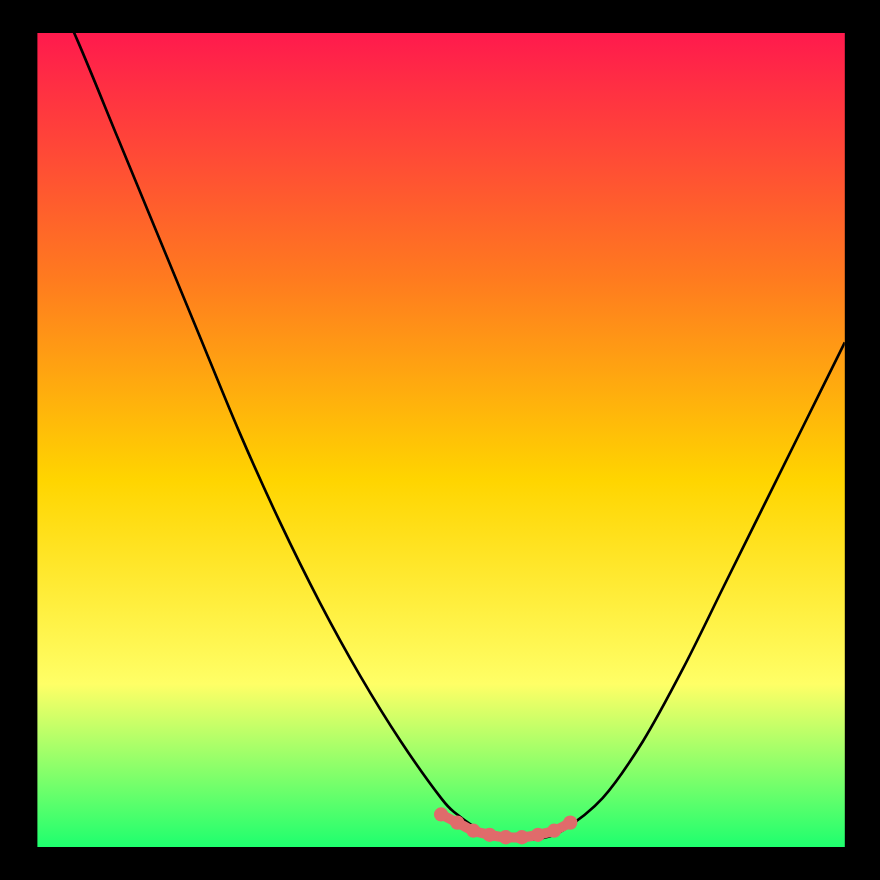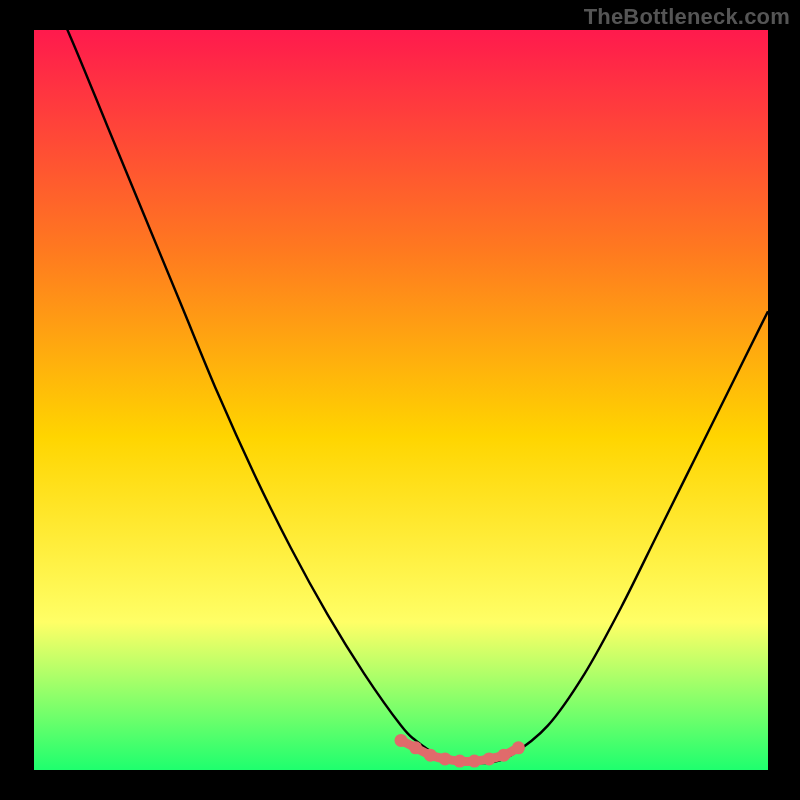--- a/index.html
+++ b/index.html
@@ -33,21 +33,20 @@
     position: absolute;
     left: 0;
     top: 0;
   }
 </style>
 </head>
 <body>
 
 <div class="frame">
 
-  <div class="watermark">TheBottleneck.com</div>
 
   <svg id="chart-svg" width="800" height="800" viewBox="0 0 800 800">
     <defs>
       <linearGradient id="bg-grad" x1="0" y1="0" x2="0" y2="1">
         <stop id="gstop0" offset="0%" stop-color="#ff1a4d"></stop>
         <stop id="gstop1" offset="30%" stop-color="#ff7a1f"></stop>
         <stop id="gstop2" offset="55%" stop-color="#ffd500"></stop>
         <stop id="gstop3" offset="80%" stop-color="#ffff66"></stop>
         <stop id="gstop4" offset="100%" stop-color="#1eff6e"></stop>
       </linearGradient>

